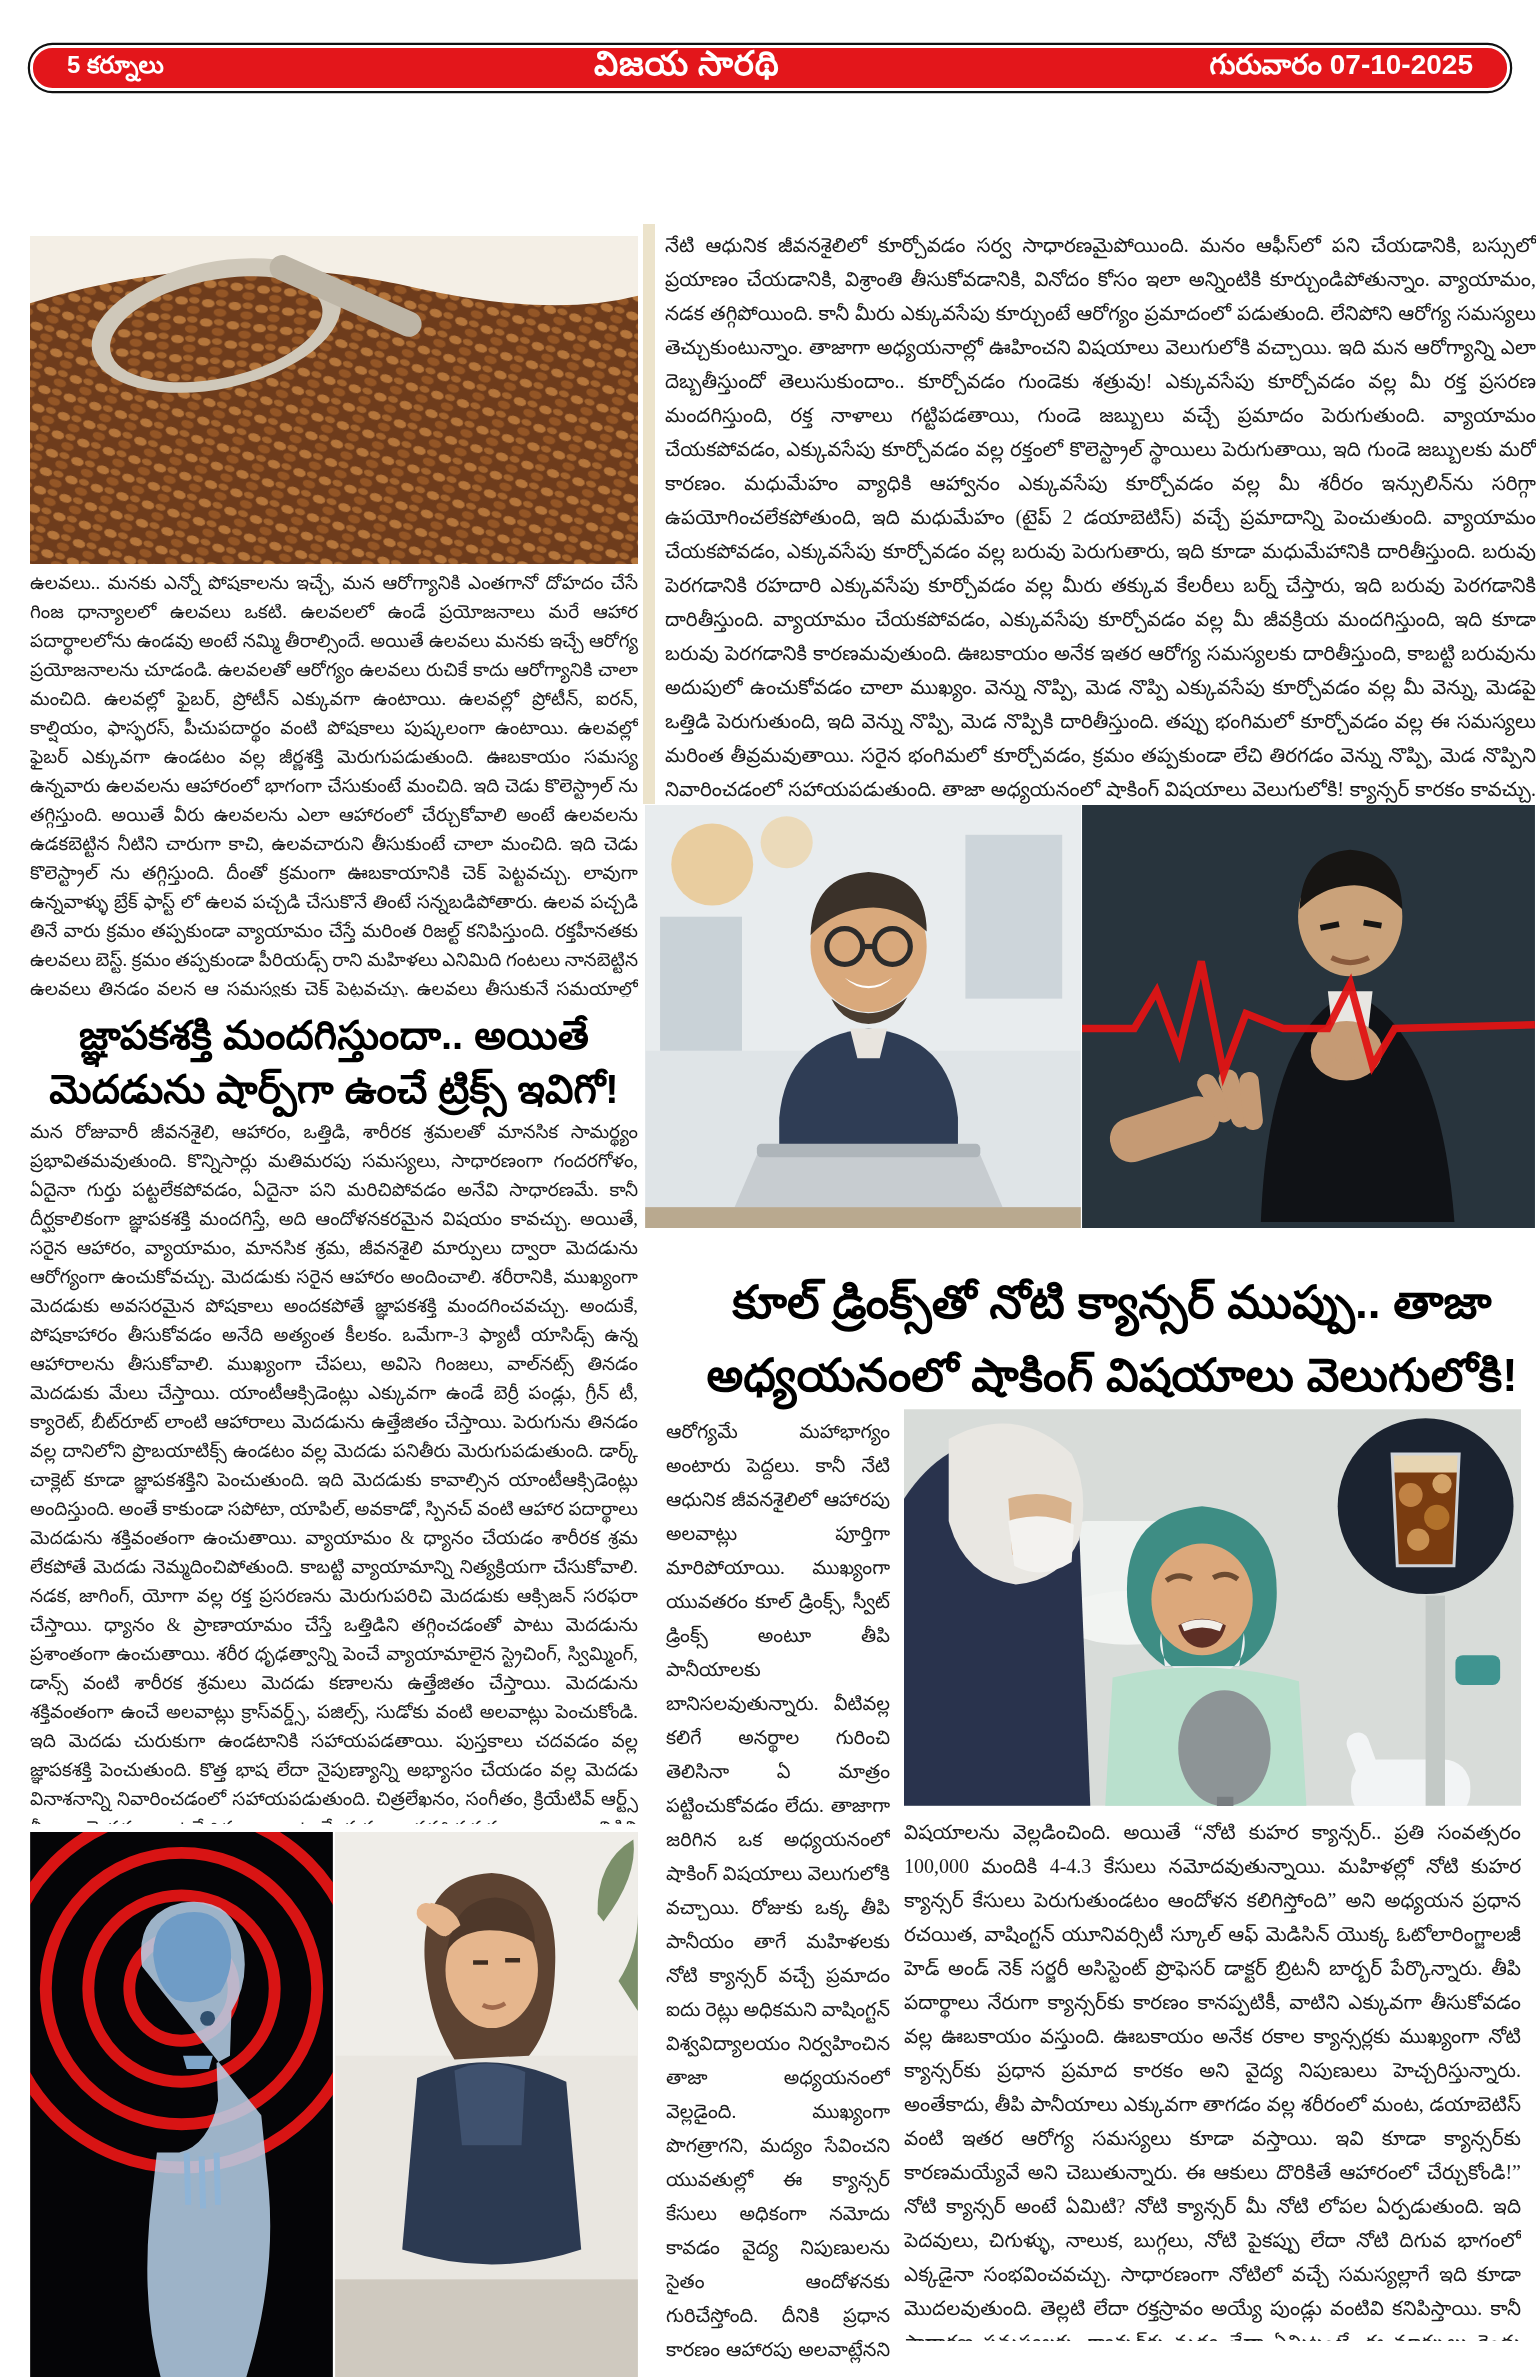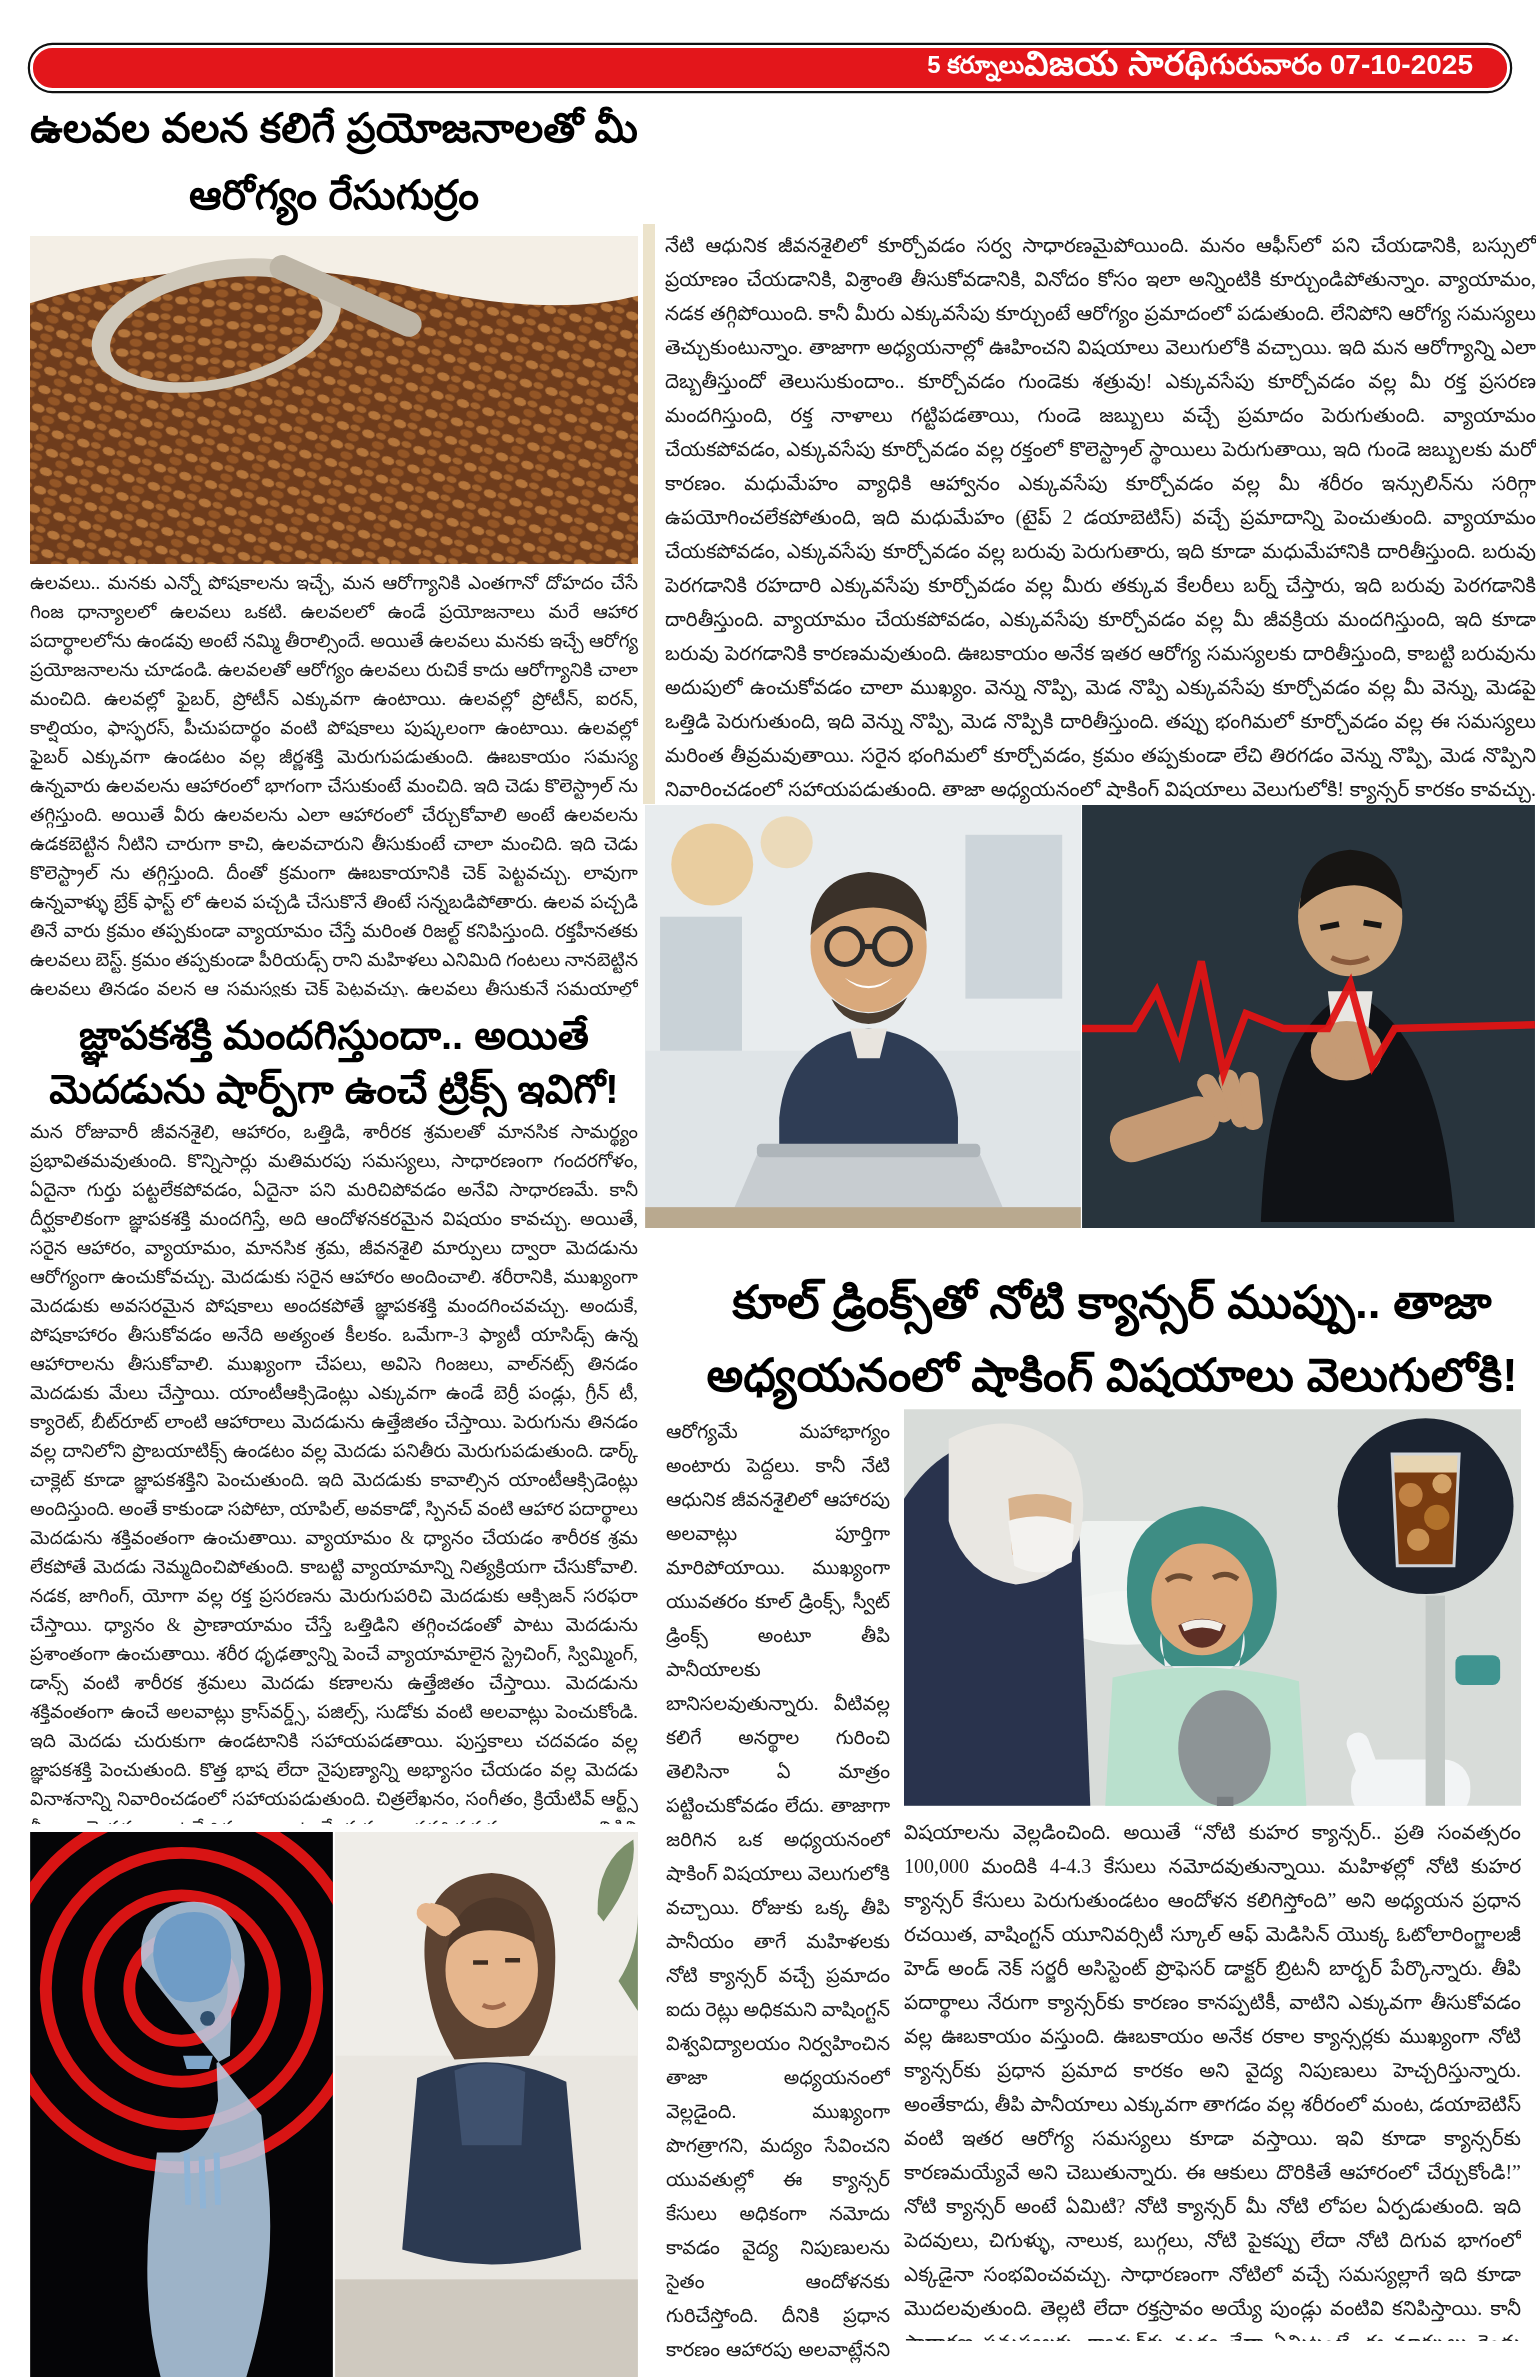--- a/index.html
+++ b/index.html
@@ -2,21 +2,21 @@
 <html style="font-size:12px"><head>
 <meta charset="utf-8">
 <style>
   html,body{margin:0;padding:0;background:#ffffff;}
   body{font-family:"Liberation Serif", serif; width:1541px; height:2377px; position:relative; color:#111;}
   .page{position:absolute; inset:0; background:#ffffff; overflow:hidden;}
 
   
   .masthead{position:absolute; left:30px; top:45px; width:1480px; height:46px;
     background:#e3161b; border-radius:22.4px; border:3px solid #ffffff;
-    box-shadow:0 0 0 2.2px #111; display:flex; align-items:center; justify-content:flex-end;
+    box-shadow:0 0 0 2.2px #111; display:flex; align-items:center; justify-content:space-between;
     padding:0 34px; box-sizing:border-box;}
   .masthead .left{color:#fff; font-size:24px; font-weight:700; font-family:"Liberation Sans",sans-serif;}
   .masthead .center{color:#fff; font-size:34px; font-weight:700; font-family:Liberation Serif, serif; letter-spacing:0.7px;}
   .masthead .right{color:#fff; font-size:28px; font-weight:700; font-family:"Liberation Sans",sans-serif;}
 
   .headline{font-family:"Liberation Sans",sans-serif; font-weight:700; color:#000;
     text-align:center; position:absolute;}
   .body-text{position:absolute; text-align:justify; overflow:hidden; color:#1a1a1a; word-break:break-word;}
 
   
@@ -43,21 +43,20 @@
 <body>
 
 <div class="page">
 
   <div class="masthead">
     <span class="left">5 కర్నూలు</span>
     <span class="center">విజయ సారథి</span>
     <span class="right">గురువారం  07-10-2025</span>
   </div>
 
-  <div class="headline h-ulavalu">ఉలవల వలన కలిగే ప్రయోజనాలతో మీ ఆరోగ్యం రేసుగుర్రం</div>
 
   <div class="img-seeds">
     <svg width="608" height="328" viewBox="0 0 816 440" xmlns="http://www.w3.org/2000/svg">
       <defs>
         <pattern id="seedp" width="36" height="26" patternUnits="userSpaceOnUse" patternTransform="rotate(18)">
           <rect width="36" height="26" fill="#6e3c1c"></rect>
           <ellipse cx="10" cy="8" rx="8.5" ry="5.5" fill="#b5763c"></ellipse>
           <ellipse cx="27" cy="19" rx="8.5" ry="5.5" fill="#945626"></ellipse>
           <ellipse cx="27" cy="6" rx="7" ry="4.5" fill="#a2642f"></ellipse>
         </pattern>

